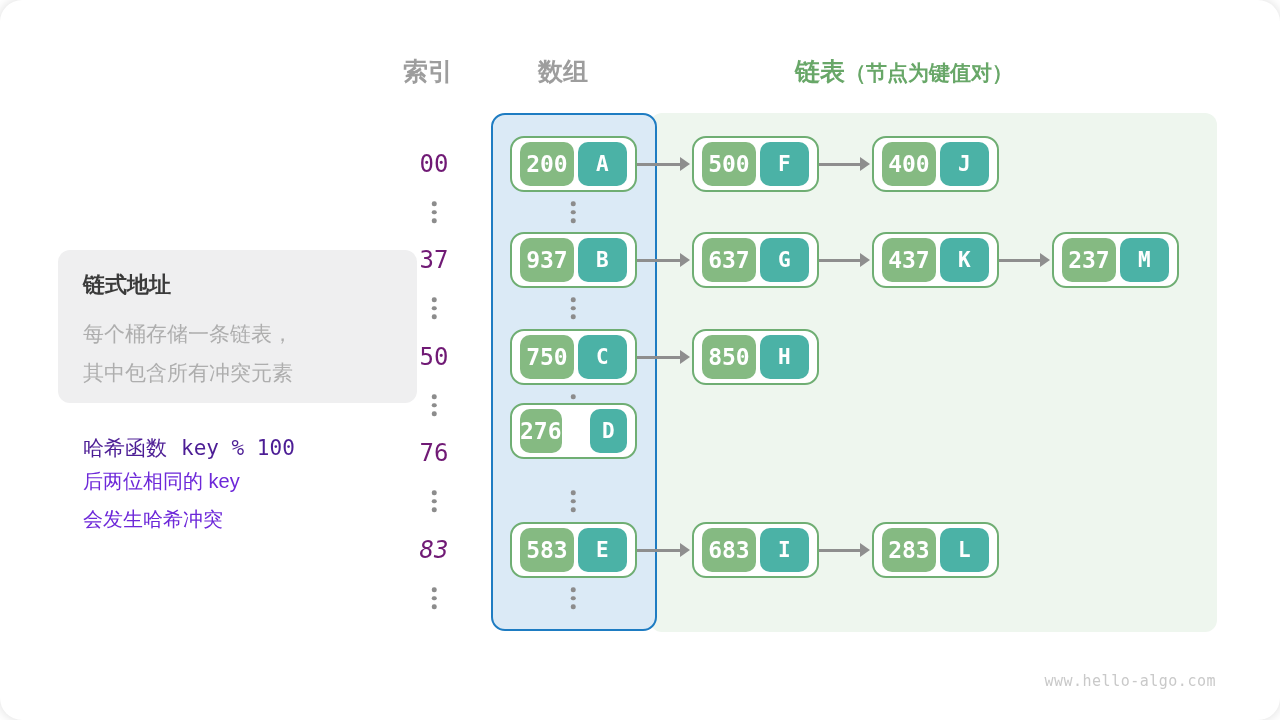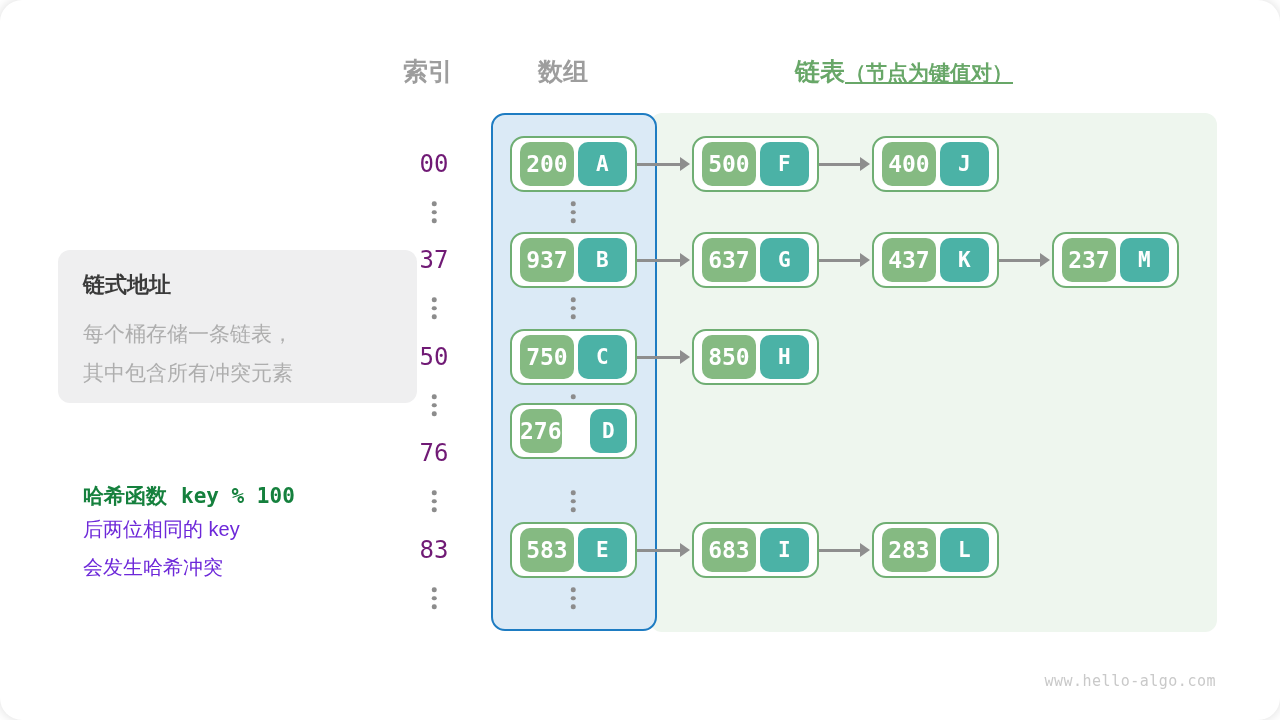--- a/index.html
+++ b/index.html
@@ -9,33 +9,33 @@
     border-radius:22px;box-shadow:0 0 12px rgba(0,0,0,.14);overflow:hidden;
   }
   .mono{font-family:"DejaVu Sans Mono","Liberation Mono",monospace;}
 
   
   .hdr{position:absolute;top:55px;font-size:25px;font-weight:bold;color:#9d9d9d;white-space:nowrap;}
   .hdr-index{left:403px;}
   .hdr-array{left:538px;}
   .hdr-list-wrap{position:absolute;top:55px;left:795px;white-space:nowrap;color:var(--accent);}
   .hdr-list{font-size:25px;font-weight:bold;}
-  .hdr-note{font-size:21px;font-weight:600;text-decoration:underline;}
+  .hdr-note{font-size:21px;font-weight:600;}
 
   
   .info-box{
     position:absolute;left:58px;top:210px;width:359px;height:153px;
     background:#efeff0;border-radius:12px;box-sizing:border-box;padding:20px 4px 0 25px;margin-top:40px;
   }
   .info-title{font-size:22px;font-weight:bold;color:#3a3a3a;margin-bottom:14px;}
   .info-line{font-size:21px;color:#aeaeae;line-height:39px;}
 
   
   .hash-note{position:absolute;left:83px;top:434px;}
-  .hash-title{font-size:21px;font-weight:bold;color:#15803d;white-space:nowrap;margin-top:48px;}
+  .hash-title{font-size:21px;font-weight:normal;color:#4c1d95;white-space:nowrap;}
   .hash-title .mono{margin-left:14px;font-size:21px;}
   .hash-line{font-size:20px;color:#6d28d9;line-height:38px;}
   .hash-line:first-of-type{margin-top:8px;}
 
   
   .list-region{
     position:absolute;left:650px;top:113px;width:567px;height:519px;
     background:var(--list-fill);border-radius:12px;
   }
   .array-region{
@@ -211,21 +211,21 @@
       <div class="dots" style="left: 434px; top: 501px;">
         <i></i>
         <i></i>
         <i></i>
       </div>
       <div class="dots" style="left: 573px; top: 501px;">
         <i></i>
         <i></i>
         <i></i>
       </div>
-      <div class="idx" style="left: 434px; top: 550px;">83</div>
+      <div class="idx" style="left: 434px; top: 550px; font-style: italic;">83</div>
       <div class="node" style="left: 510px; top: 522px;">
         <span class="key">583</span>
         <span class="val">E</span>
       </div>
       <div class="arrow" style="left: 637px; top: 543px; width: 53px;">
         <span class="shaft"></span>
         <span class="head"></span>
       </div>
       <div class="node" style="left: 692px; top: 522px;">
         <span class="key">683</span>

